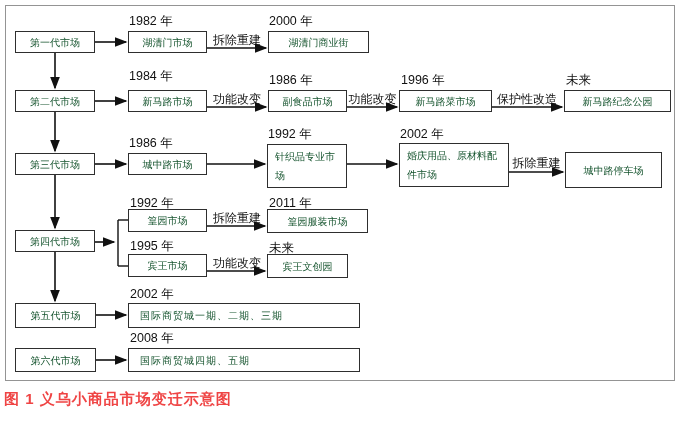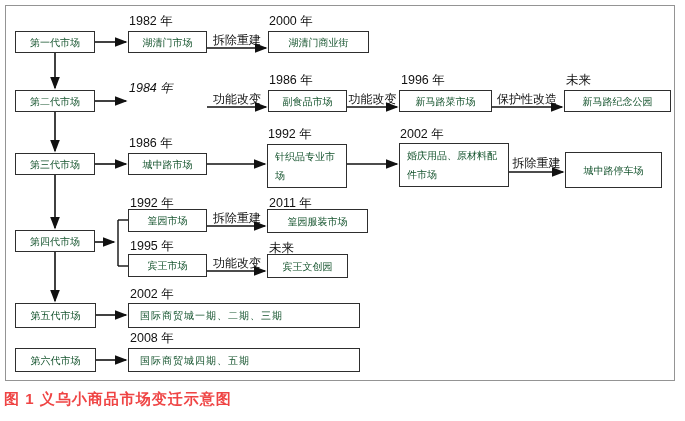--- a/index.html
+++ b/index.html
@@ -84,21 +84,22 @@
   <div class="box" style="left:15px;top:230px;width:80px;height:22px;">第四代市场</div>
   <div class="box" style="left:15px;top:303px;width:81px;height:25px;">第五代市场</div>
   <div class="box" style="left:15px;top:348px;width:81px;height:24px;">第六代市场</div>
 
   <div class="year" style="left:129px;top:13px;">1982 年</div>
   <div class="box" style="left:128px;top:31px;width:79px;height:22px;">湖清门市场</div>
   <div class="elabel" style="left:207px;top:32px;width:60px;">拆除重建</div>
   <div class="year" style="left:269px;top:13px;">2000 年</div>
   <div class="box" style="left:268px;top:31px;width:101px;height:22px;">湖清门商业街</div>
 
-  <div class="year" style="left:129px;top:80px;font-style:italic;">1984 年</div>
+  <div class="year" style="left:129px;top:68px;">1984 年</div>
+  <div class="box" style="left:128px;top:90px;width:79px;height:22px;">新马路市场</div>
   <div class="elabel" style="left:207px;top:91px;width:60px;">功能改变</div>
   <div class="year" style="left:269px;top:72px;">1986 年</div>
   <div class="box" style="left:268px;top:90px;width:79px;height:22px;">副食品市场</div>
   <div class="elabel" style="left:346px;top:91px;width:53px;">功能改变</div>
   <div class="year" style="left:401px;top:72px;">1996 年</div>
   <div class="box" style="left:399px;top:90px;width:93px;height:22px;">新马路菜市场</div>
   <div class="elabel" style="left:490px;top:91px;width:74px;">保护性改造</div>
   <div class="year" style="left:566px;top:72px;">未来</div>
   <div class="box" style="left:564px;top:90px;width:107px;height:22px;">新马路纪念公园</div>
 

